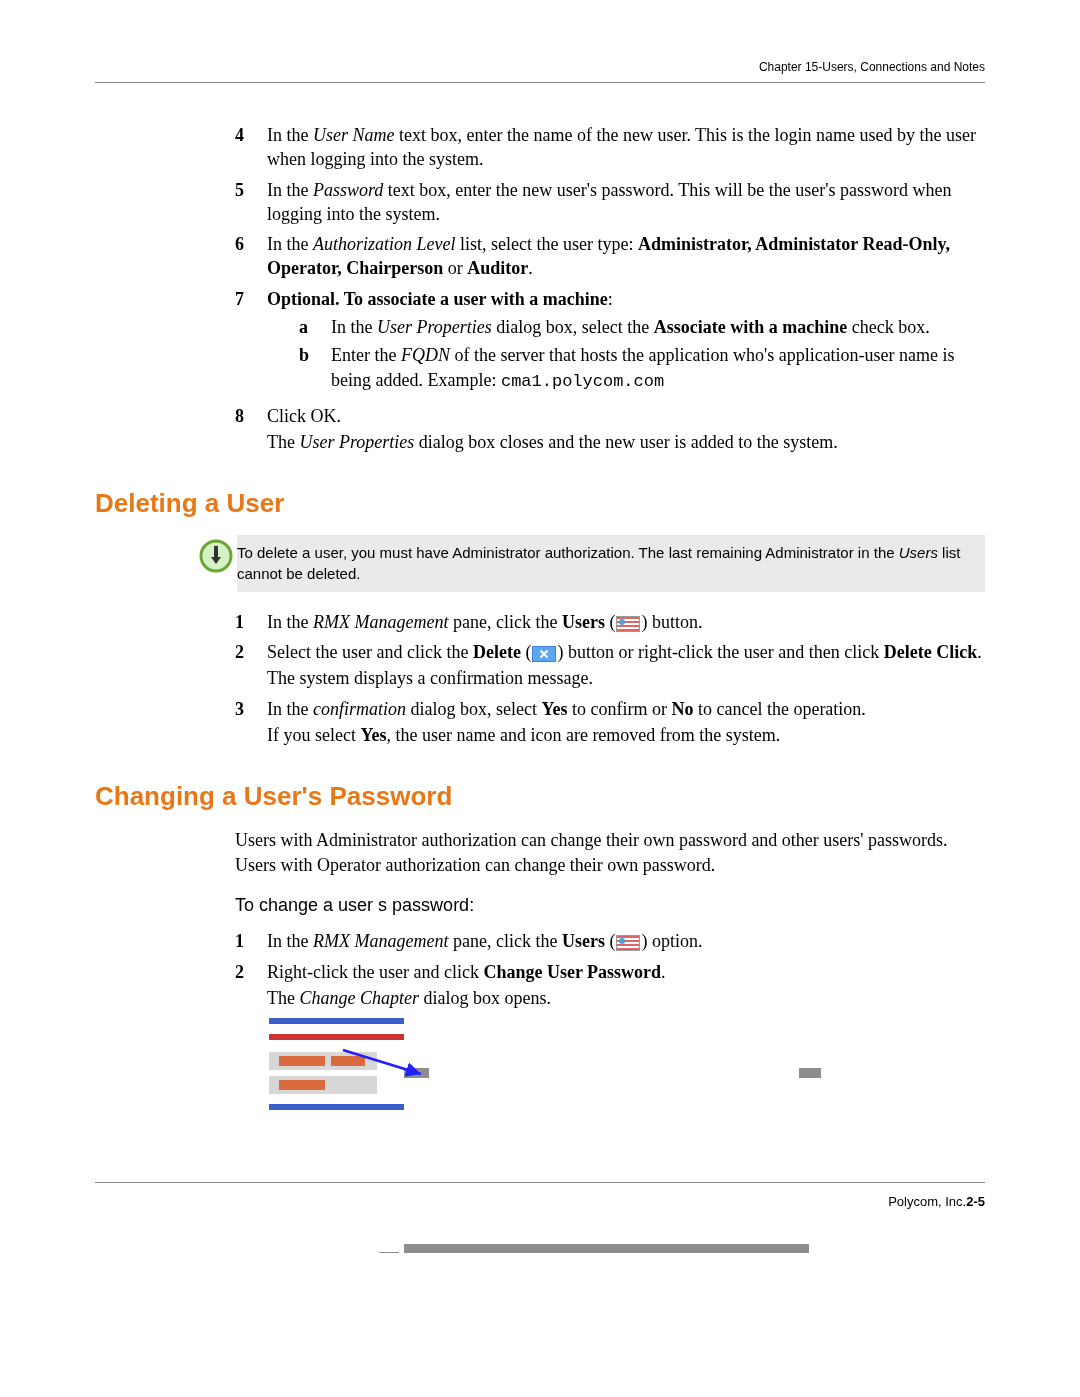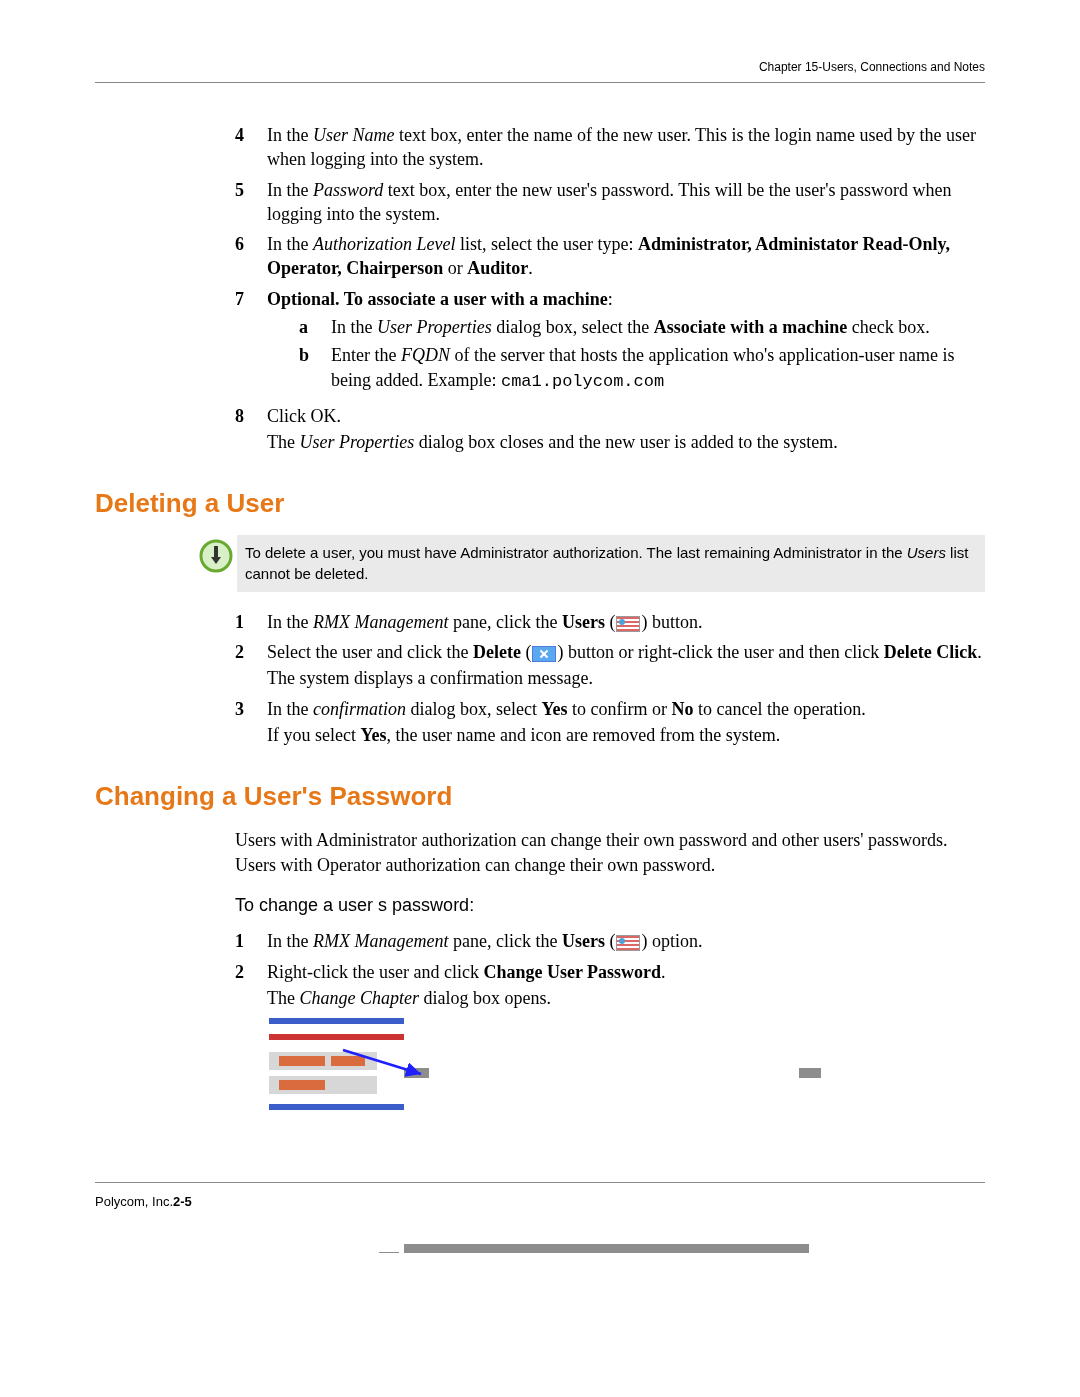--- a/index.html
+++ b/index.html
@@ -90,21 +90,21 @@
     width: 42px;
     flex: 0 0 42px;
     display:flex;
     align-items:flex-start;
     justify-content:center;
     padding-top:4px;
   }
   .note-box {
     flex: 1;
     background: #EAEAEA;
-    padding: 8px 8px;
+    padding: 8px 0;
     font-family: Arial, Helvetica, sans-serif;
     font-size: 15px;
     line-height: 1.35;
   }
   .intro-para {
     margin-left: 140px;
     margin-bottom: 14px;
   }
   .subhead {
     font-family: Arial, Helvetica, sans-serif;
@@ -163,21 +163,21 @@
   .arrow{
     position:absolute;left:72px;top:32px;width:88px;height:30px;pointer-events:none;
   }
   .footer {
     position: absolute;
     left: 95px; right: 95px;
     bottom: 44px;
     font-family: Arial, Helvetica, sans-serif;
     font-size: 13px;
     display:flex;
-    justify-content:flex-start;
+    justify-content:flex-end;
   }
 </style>
 </head>
 <body>
 
 <div class="page">
 
   <div class="chapter-header">Chapter 15-Users, Connections and Notes</div>
   <hr class="hr">
 

